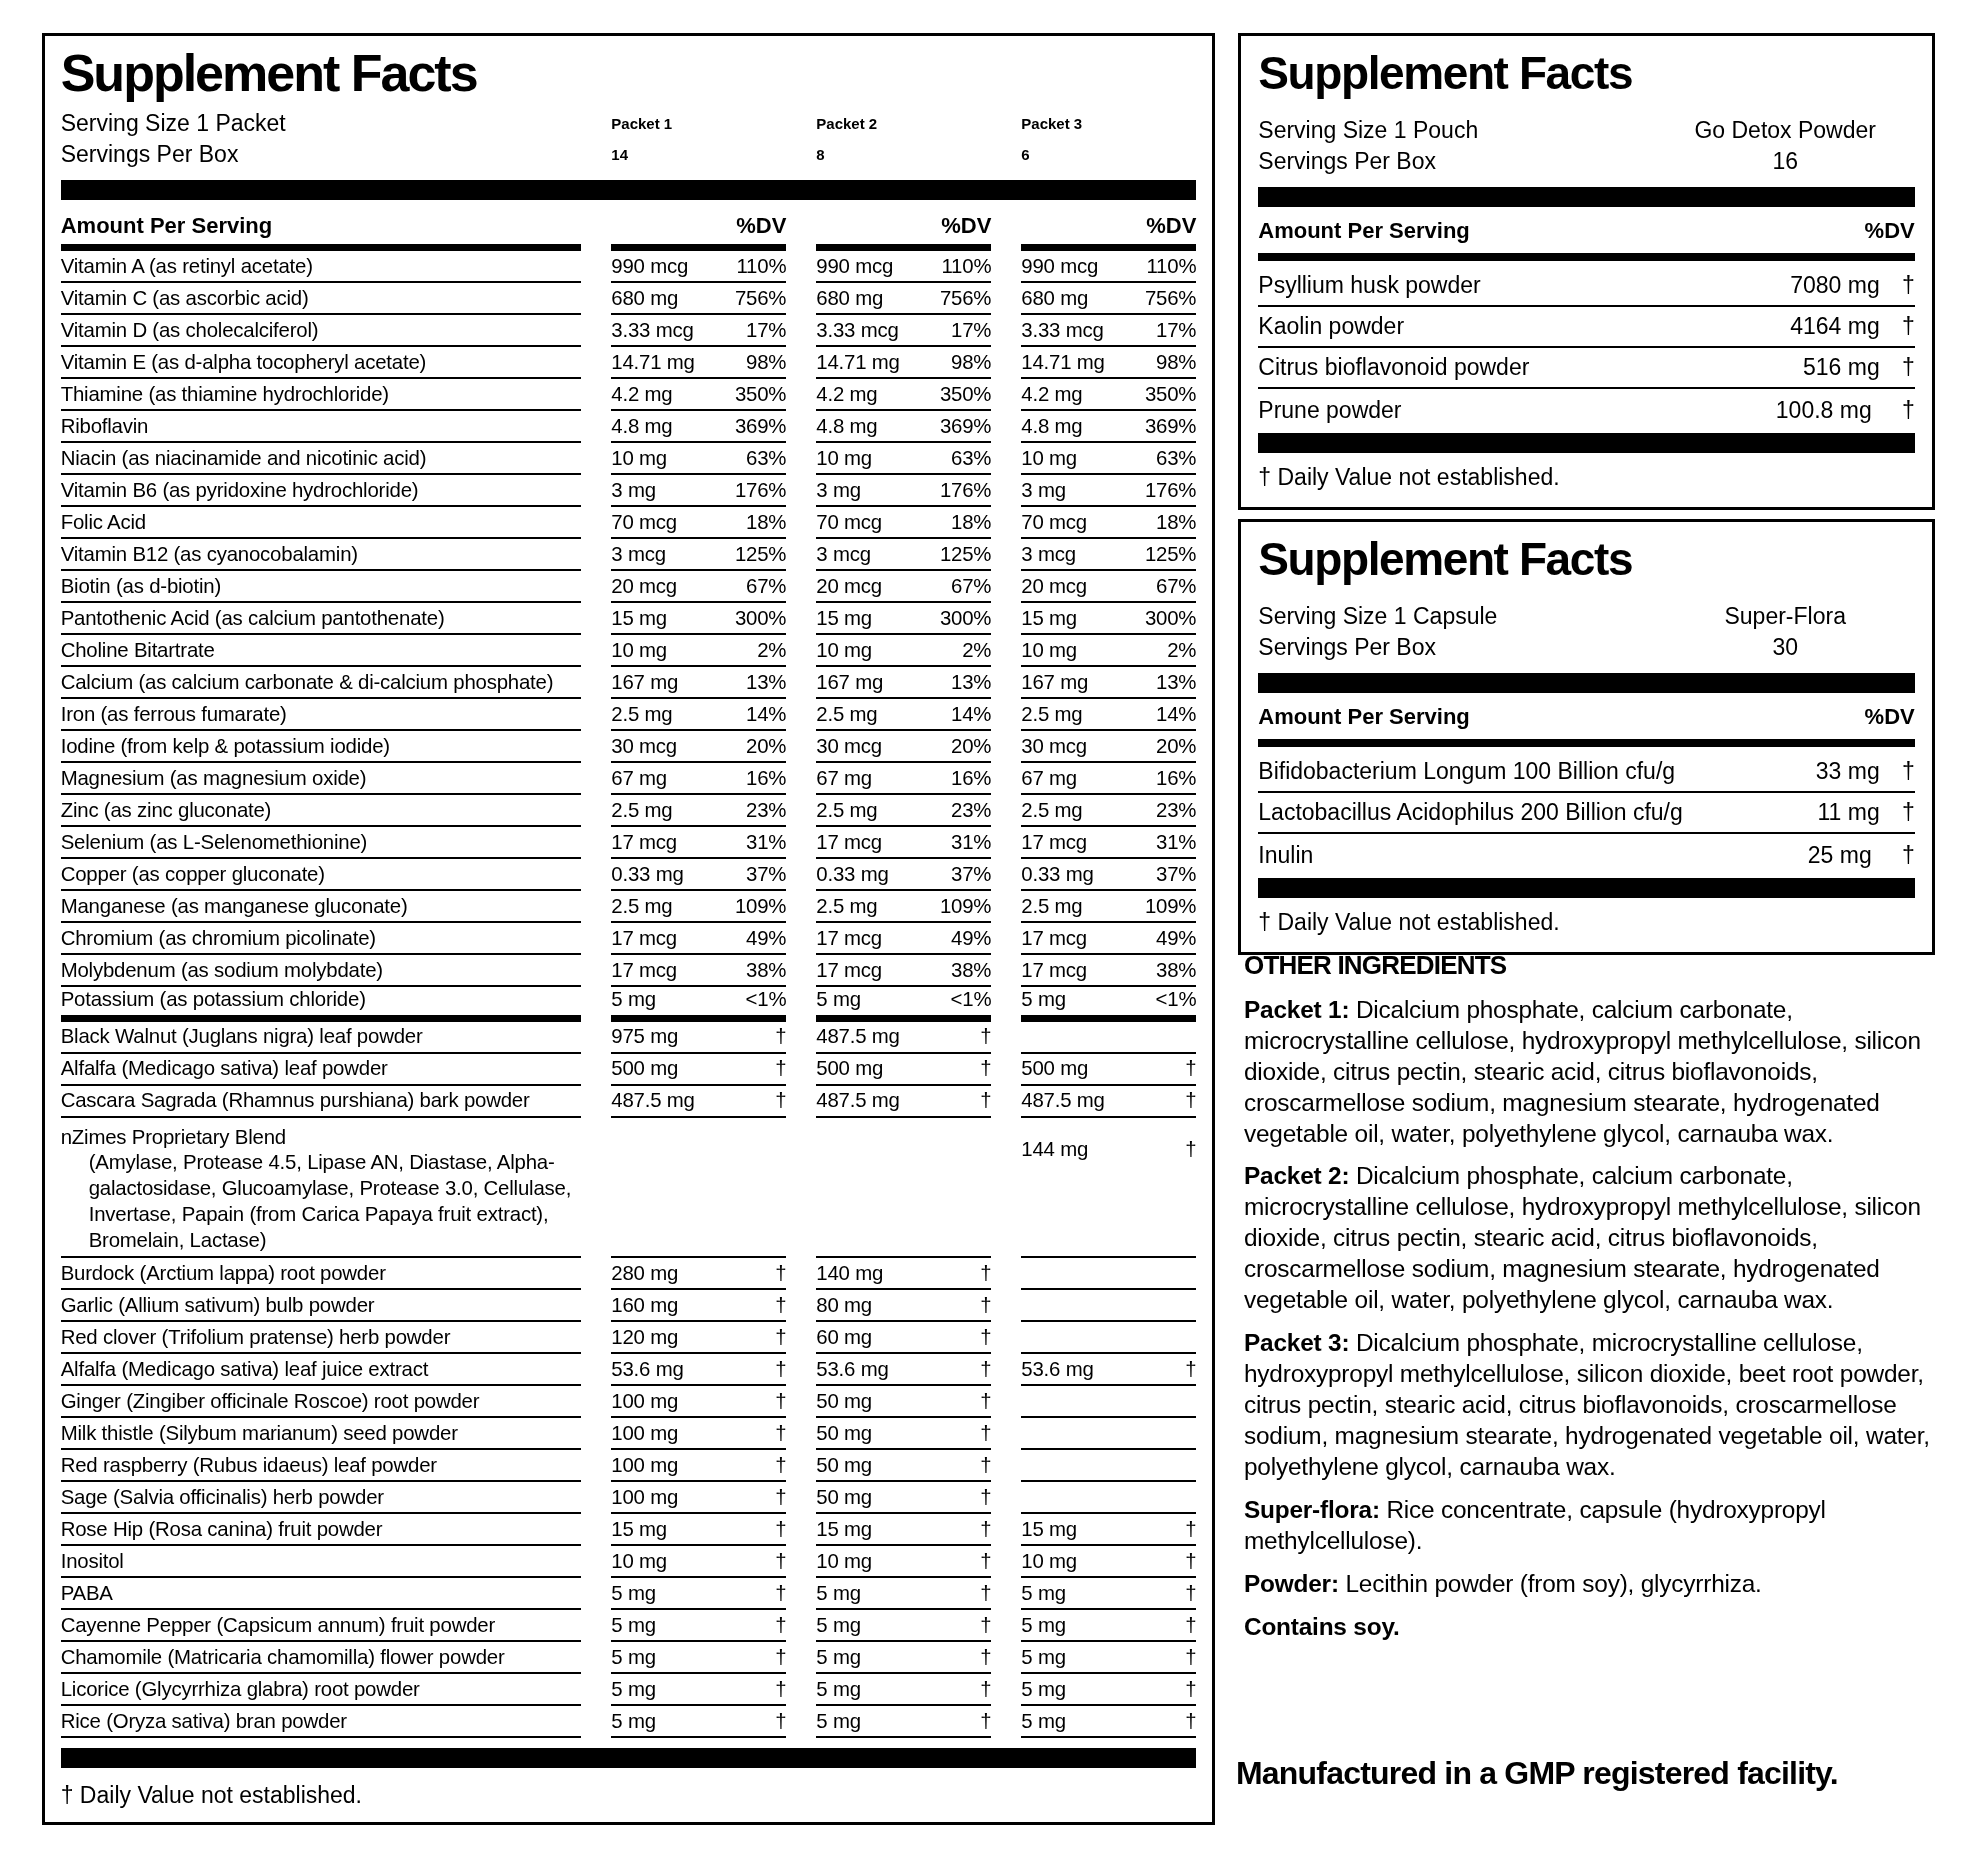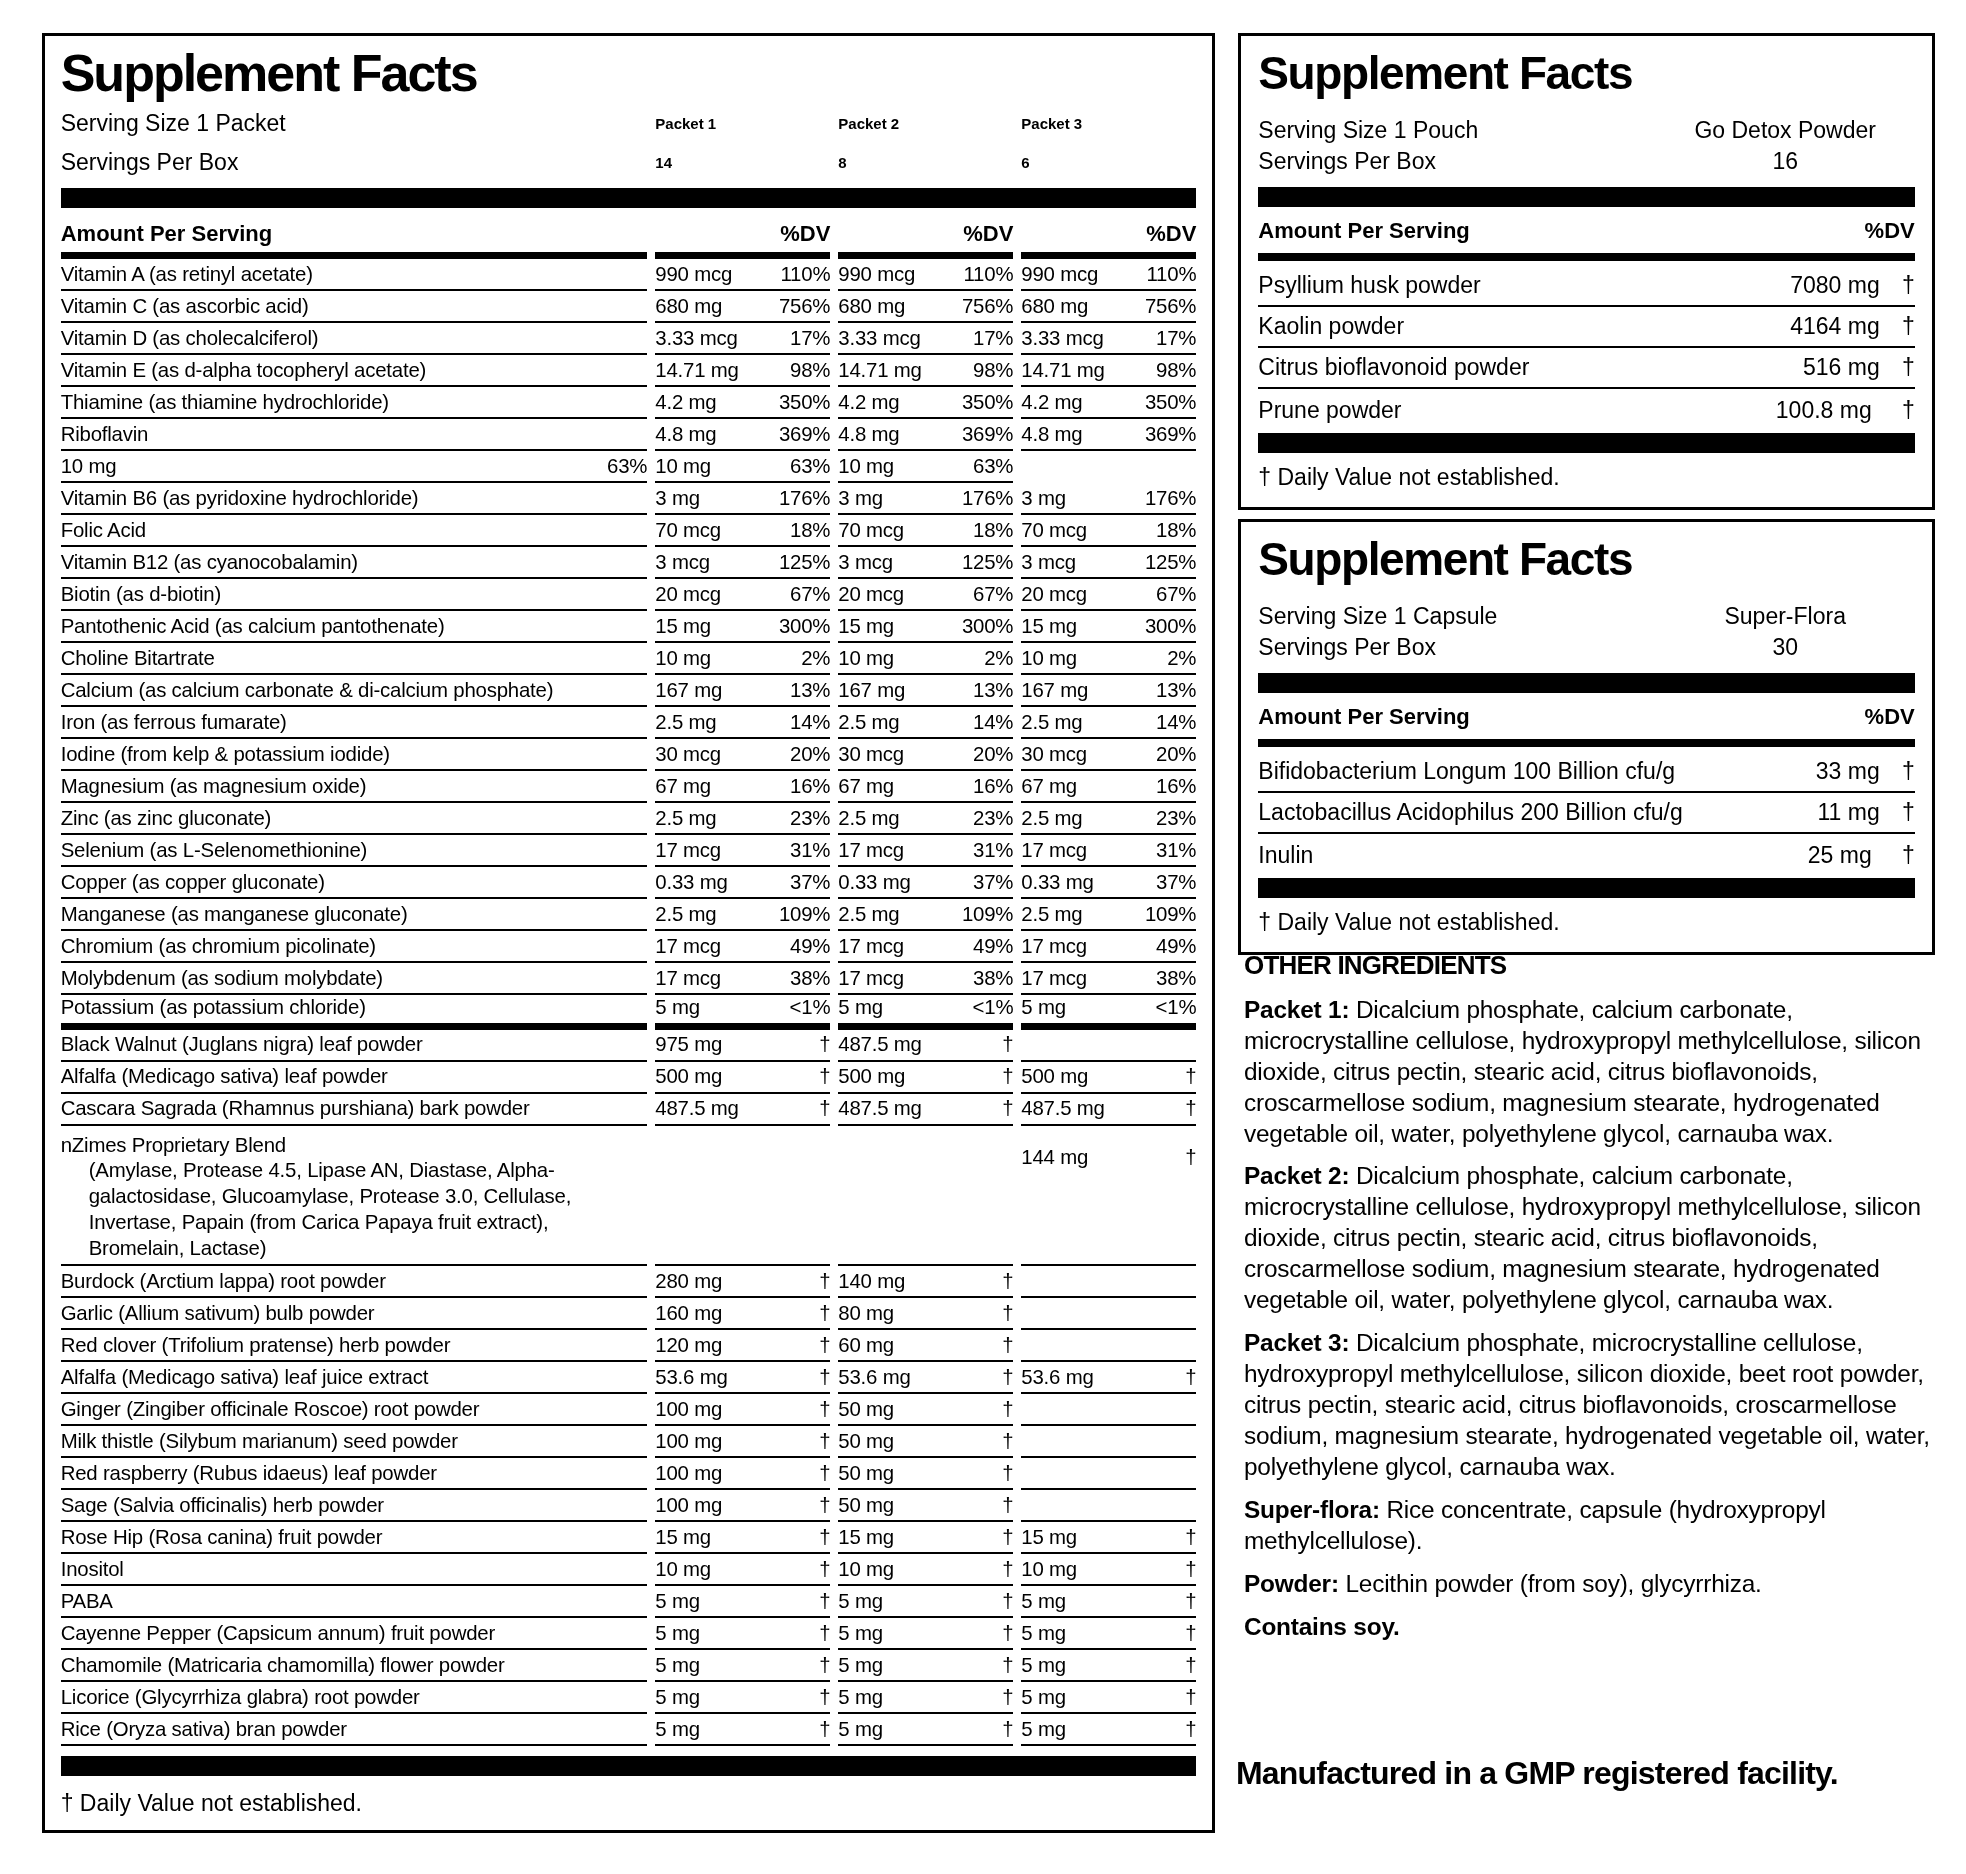--- a/index.html
+++ b/index.html
@@ -7,21 +7,21 @@
         font-family:"Liberation Sans",sans-serif;color:#000;}
   *{box-sizing:border-box;}
   .panel{position:absolute;border:3.9px solid #000;background:#fff;}
   h1.sf-title{font-weight:bold;font-size:52px;letter-spacing:-2px;margin:4.7px 0 9.4px;line-height:1;}
   h1.sf-title.small{font-size:46px;letter-spacing:-1.4px;margin:7.9px 0 19px;}
   .bar{background:#000;height:20.4px;}
   .bar2{background:#000;height:7.9px;}
 
   
   #left-panel{left:42px;top:33px;width:1173px;padding:6.3px 15.7px 12.6px;}
-  .lgrid{display:grid;grid-template-columns:1fr 175px 175px 175px;column-gap:30px;gap:8px;}
+  .lgrid{display:grid;grid-template-columns:1fr 175px 175px 175px;column-gap:30px;}
   .serv .sname{font-size:23px;line-height:31px;}
   .serv .phead{font-size:15px;line-height:31px;font-weight:bold;}
   #left-panel .bar{margin:9.4px 0 7.9px;}
   .hdr > div{font-weight:bold;font-size:22px;border-bottom:7px solid #000;padding:4.7px 0 5.5px;}
   .hdr .dv{text-align:right;}
   .ing-row > div{border-bottom:2.4px solid #000;min-height:32px;display:flex;align-items:flex-end;
                  padding-bottom:3.1px;font-size:20.4px;letter-spacing:-0.2px;line-height:24.4px;}
   .ing-row.thick > div{border-bottom-width:7px;}
   .c-val{justify-content:space-between;}
   .ing-row.tall > .c-name{display:block;padding-top:7px;}
@@ -165,20 +165,21 @@
           <div class="c-val">
             <span>4.8 mg</span>
             <span>369%</span>
           </div>
           <div class="c-val">
             <span>4.8 mg</span>
             <span>369%</span>
           </div>
         </div>
         <div class="lgrid ing-row">
+          <div class="c-name">Niacin (as niacinamide and nicotinic acid)</div>
           <div class="c-val">
             <span>10 mg</span>
             <span>63%</span>
           </div>
           <div class="c-val">
             <span>10 mg</span>
             <span>63%</span>
           </div>
           <div class="c-val">
             <span>10 mg</span>

